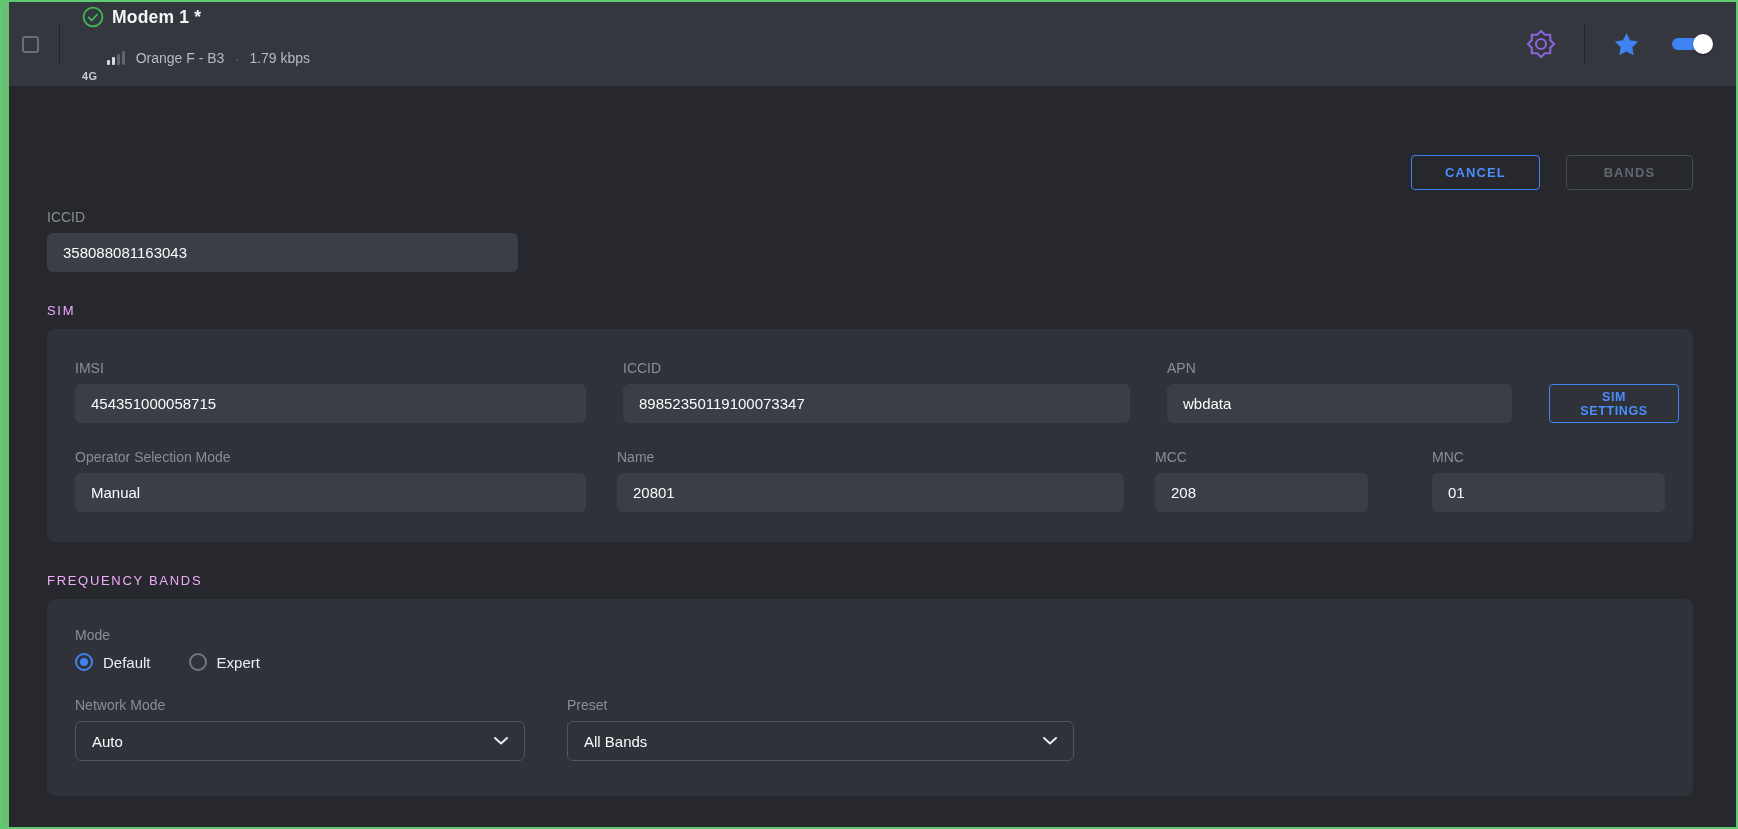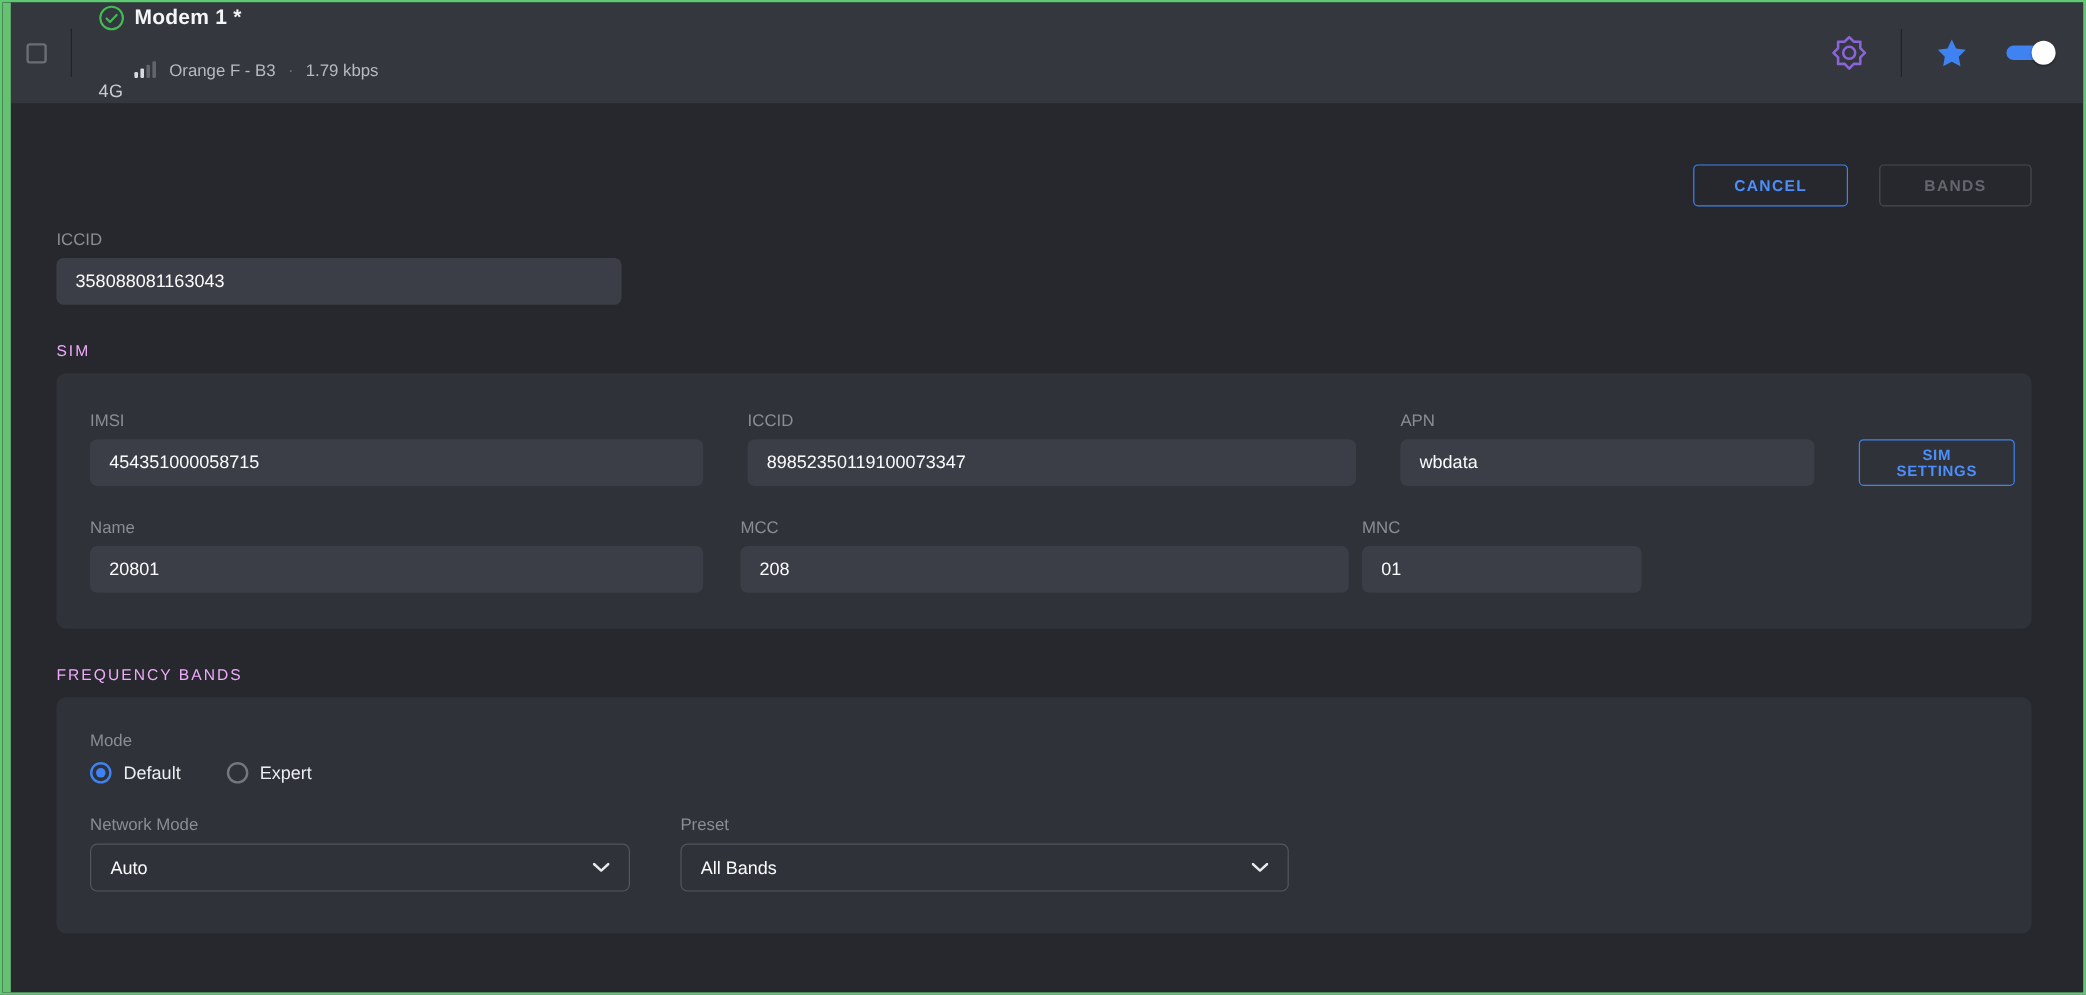--- a/index.html
+++ b/index.html
@@ -27,39 +27,39 @@
   header{
     margin-left:7px;height:84px;background:var(--header-bg);
     display:flex;align-items:center;padding:0 26px 0 13px;
   }
   .checkbox{width:17px;height:17px;border:2px solid #6b6e75;border-radius:3px;flex:none;cursor:pointer;}
   .vdiv{width:1px;height:40px;background:#212329;margin:0 22px 0 20px;flex:none;}
   .head-main{display:flex;flex-direction:column;gap:6px;}
   .title-row{display:flex;align-items:center;gap:8px;}
   .title-row h1{font-size:17.5px;font-weight:bold;color:#f4f5f7;letter-spacing:.2px;}
   .sub-row{display:flex;align-items:center;gap:9px;font-size:14px;color:#b6bac1;}
-  .net-badge{font-size:15px;font-weight:normal;color:#c9ccd2;letter-spacing:.5px;margin-top:36px;}
+  .net-badge{font-size:11px;font-weight:bold;color:#c9ccd2;letter-spacing:.5px;margin-top:36px;}
   .bars{display:flex;align-items:flex-end;gap:2px;height:14px;margin-right:2px;}
   .bars i{display:block;width:3px;border-radius:1px;}
   .bars i:nth-child(1){height:5px;background:#d7dade;}
   .bars i:nth-child(2){height:8px;background:#d7dade;}
   .bars i:nth-child(3){height:11px;background:#60646c;}
   .bars i:nth-child(4){height:14px;background:#60646c;}
   .dot-sep{color:#696d75;font-size:15px;margin:0 1px;}
   .head-actions{margin-left:auto;display:flex;align-items:center;gap:28px;}
   .icon-btn{background:none;border:none;cursor:pointer;display:flex;align-items:center;padding:0;}
   .vdiv2{width:1px;height:40px;background:#212329;}
   .toggle{position:relative;width:38px;height:12px;border-radius:6px;background:var(--accent-blue);cursor:pointer;margin-left:4px;}
   .toggle .knob{position:absolute;right:-3px;top:-4px;width:20px;height:20px;border-radius:50%;background:#ffffff;box-shadow:0 1px 2px rgba(0,0,0,.4);}
 
   
   main{padding:0 43px 0 38px;margin-left:7px;}
   .actions-row{margin-top:51px;display:flex;justify-content:flex-end;gap:26px;}
   .btn{height:35px;border-radius:4px;background:transparent;font-size:13px;font-weight:bold;
-       letter-spacing:1.1px;padding:0 30px;cursor:pointer;font-family:inherit;}
+       letter-spacing:1.1px;padding:0 30px;cursor:pointer;font-family:inherit;margin-top:18px;}
   .btn-cancel{border:1px solid var(--accent-blue);color:#4b8efc;min-width:129px;}
   .btn-apply{border:1px solid #474a52;color:#63666d;min-width:127px;cursor:default;}
 
   .field-label{display:block;font-size:14px;color:#8a8d94;margin-bottom:8px;}
   .text-input{display:block;height:39px;background:var(--input-bg);border:none;border-radius:6px;
        color:#fafbfc;font-size:15px;padding:0 16px;font-family:inherit;width:100%;outline:none;}
   .imei-group{margin-top:19px;width:471px;}
 
   .section-label{margin-top:31px;font-size:13px;letter-spacing:1.7px;color:#f0abfc;}
   .card{margin-top:11px;background:var(--card-bg);border-radius:8px;padding:31px 28px 30px 28px;}
@@ -168,20 +168,24 @@
         </div>
         <div>
           <label class="field-label">APN</label>
           <input class="text-input" readonly="" value="wbdata" style="">
         </div>
         <button class="btn-sim">SIM SETTINGS</button>
       </div>
 
       <div class="sim-row2">
         <div>
+          <label class="field-label">Operator Selection Mode</label>
+          <input class="text-input" readonly="" value="Manual" style="">
+        </div>
+        <div>
           <label class="field-label">Name</label>
           <input class="text-input" readonly="" value="20801" style="">
         </div>
         <div>
           <label class="field-label">MCC</label>
           <input class="text-input" readonly="" value="208" style="">
         </div>
         <div class="mnc-group">
           <label class="field-label">MNC</label>
           <input class="text-input" readonly="" value="01" style="">

